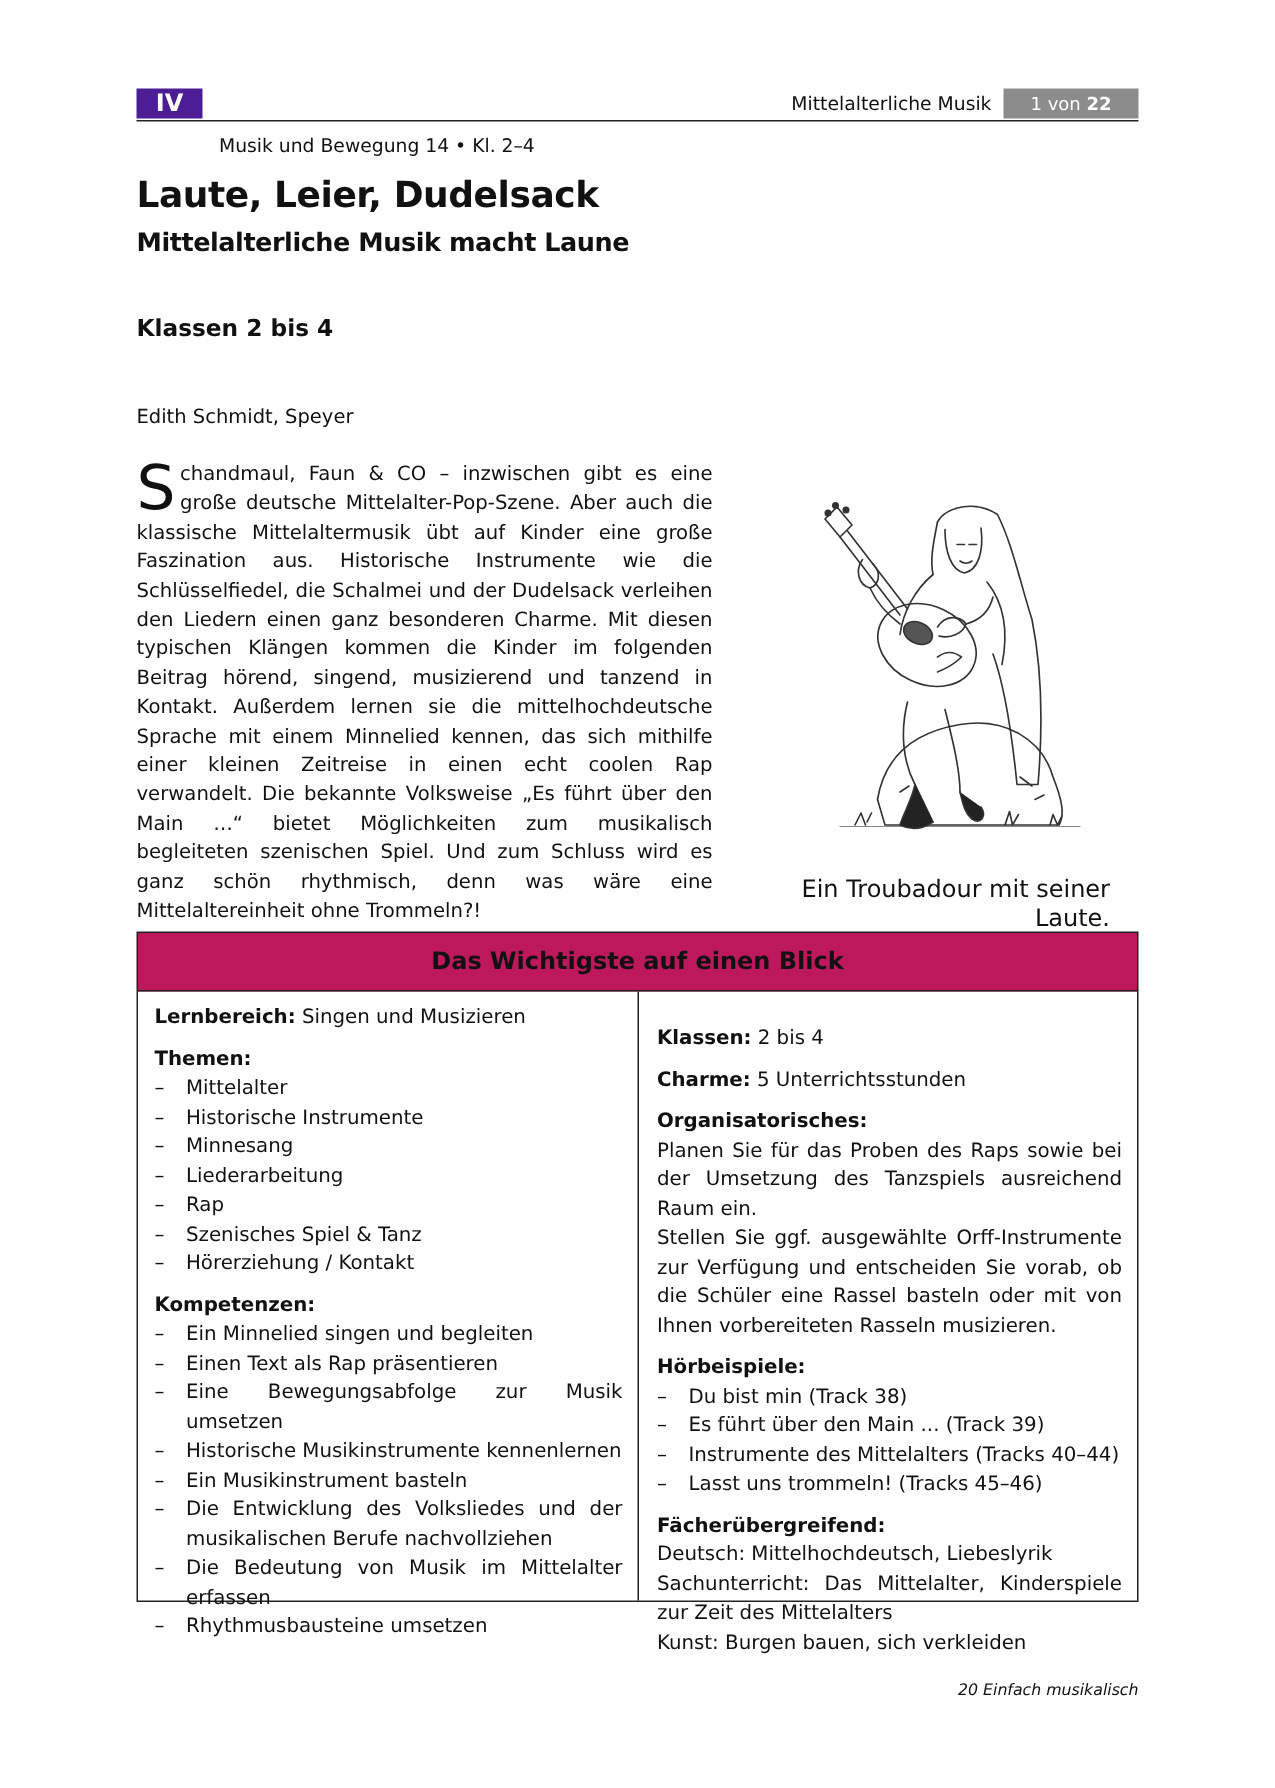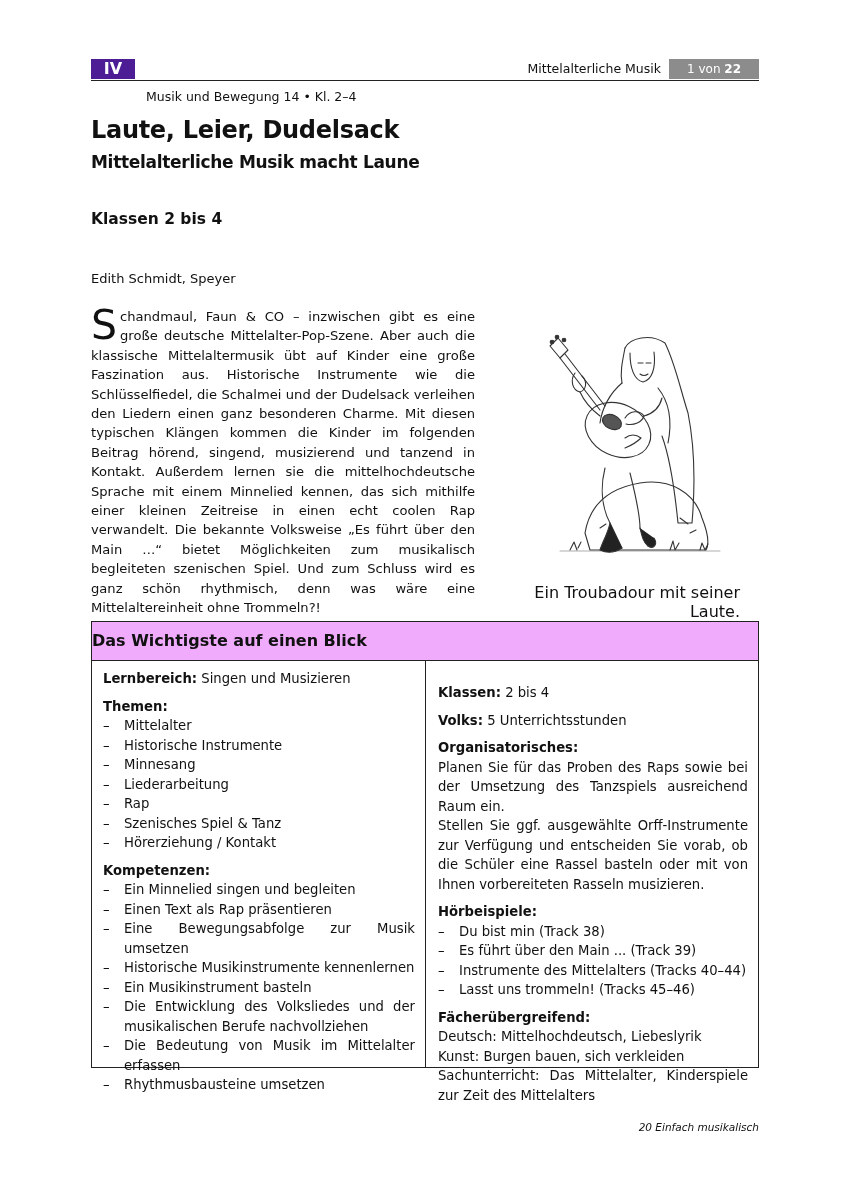--- a/index.html
+++ b/index.html
@@ -25,22 +25,22 @@
   .intro { position:absolute; left:91px; top:307px; width:384px; font-size:13.1px;
            line-height:19.4px; text-align:justify; hyphens:manual; }
   .intro .dropcap { float:left; font-size:41px; line-height:34px; margin:1px 3px 0 0; font-weight:normal; }
 
   .figure { position:absolute; left:530px; top:318px; width:200px; height:255px; }
   .caption { position:absolute; left:510px; top:583px; width:230px; text-align:right; font-size:16px; }
 
   
   .overview { position:absolute; left:91px; top:621px; width:668px; height:447px;
               border:1.3px solid #222; box-sizing:border-box; }
-  .overview .ov-head { height:38px; background:#f0abfc; border-bottom:1.3px solid #222;
-              line-height:38px; font-size:16px; font-weight:bold; }
+  .overview .ov-head { height:38px; background:#be185d; border-bottom:1.3px solid #222;
+              text-align:center; line-height:38px; font-size:16px; font-weight:bold; }
   .overview .col { position:absolute; top:39px; bottom:0; box-sizing:border-box; padding:8px 10px 0 11px;
               font-size:13.2px; line-height:19.5px; }
   .overview .col-left { left:0; width:334px; border-right:1.3px solid #222; }
   .overview .col-right { left:334px; right:0; padding-left:12px; padding-right:10px;margin-top:14px; }
   .lbl { font-weight:bold; }
   .row { margin:0; }
   .sect { margin-top:8px; }
   ul.dash { list-style:none; margin:0; padding:0; }
   ul.dash li { position:relative; padding-left:21px; text-align:justify; }
   ul.dash li::before { content:"–"; position:absolute; left:0; top:0; }
@@ -144,21 +144,21 @@
       </ul>
     </div>
   </div>
 
   <div class="col col-right">
     <div class="row">
       <span class="lbl">Klassen:</span>
       <span>2 bis 4</span>
     </div>
     <div class="row sect">
-      <span class="lbl">Volks:</span>
+      <span class="lbl">Charme:</span>
       <span>5 Unterrichtsstunden</span>
     </div>
 
     <div class="sect">
       <div class="lbl">Organisatorisches:</div>
       <div class="just">Planen Sie für das Proben des Raps sowie bei der Umsetzung des Tanzspiels ausreichend Raum ein.</div>
       <div class="just">Stellen Sie ggf. ausgewählte Orff-Instrumente zur Verfügung und entscheiden Sie vorab, ob die Schüler eine Rassel basteln oder mit von Ihnen vorbereiteten Rasseln musizieren.</div>
     </div>
 
     <div class="sect">
@@ -167,19 +167,19 @@
         <li>Du bist min (Track 38)</li>
         <li>Es führt über den Main ... (Track 39)</li>
         <li>Instrumente des Mittelalters (Tracks 40–44)</li>
         <li>Lasst uns trommeln! (Tracks 45–46)</li>
       </ul>
     </div>
 
     <div class="sect">
       <div class="lbl">Fächerübergreifend:</div>
       <div class="just">Deutsch: Mittelhochdeutsch, Liebeslyrik</div>
+      <div class="just">Sachunterricht: Das Mittelalter, Kinderspiele zur Zeit des Mittelalters</div>
       <div class="just">Kunst: Burgen bauen, sich verkleiden</div>
-      <div class="just">Sachunterricht: Das Mittelalter, Kinderspiele zur Zeit des Mittelalters</div>
     </div>
   </div>
 </div>
 
 <div class="footer">20 Einfach musikalisch</div>
 
 </body></html>

